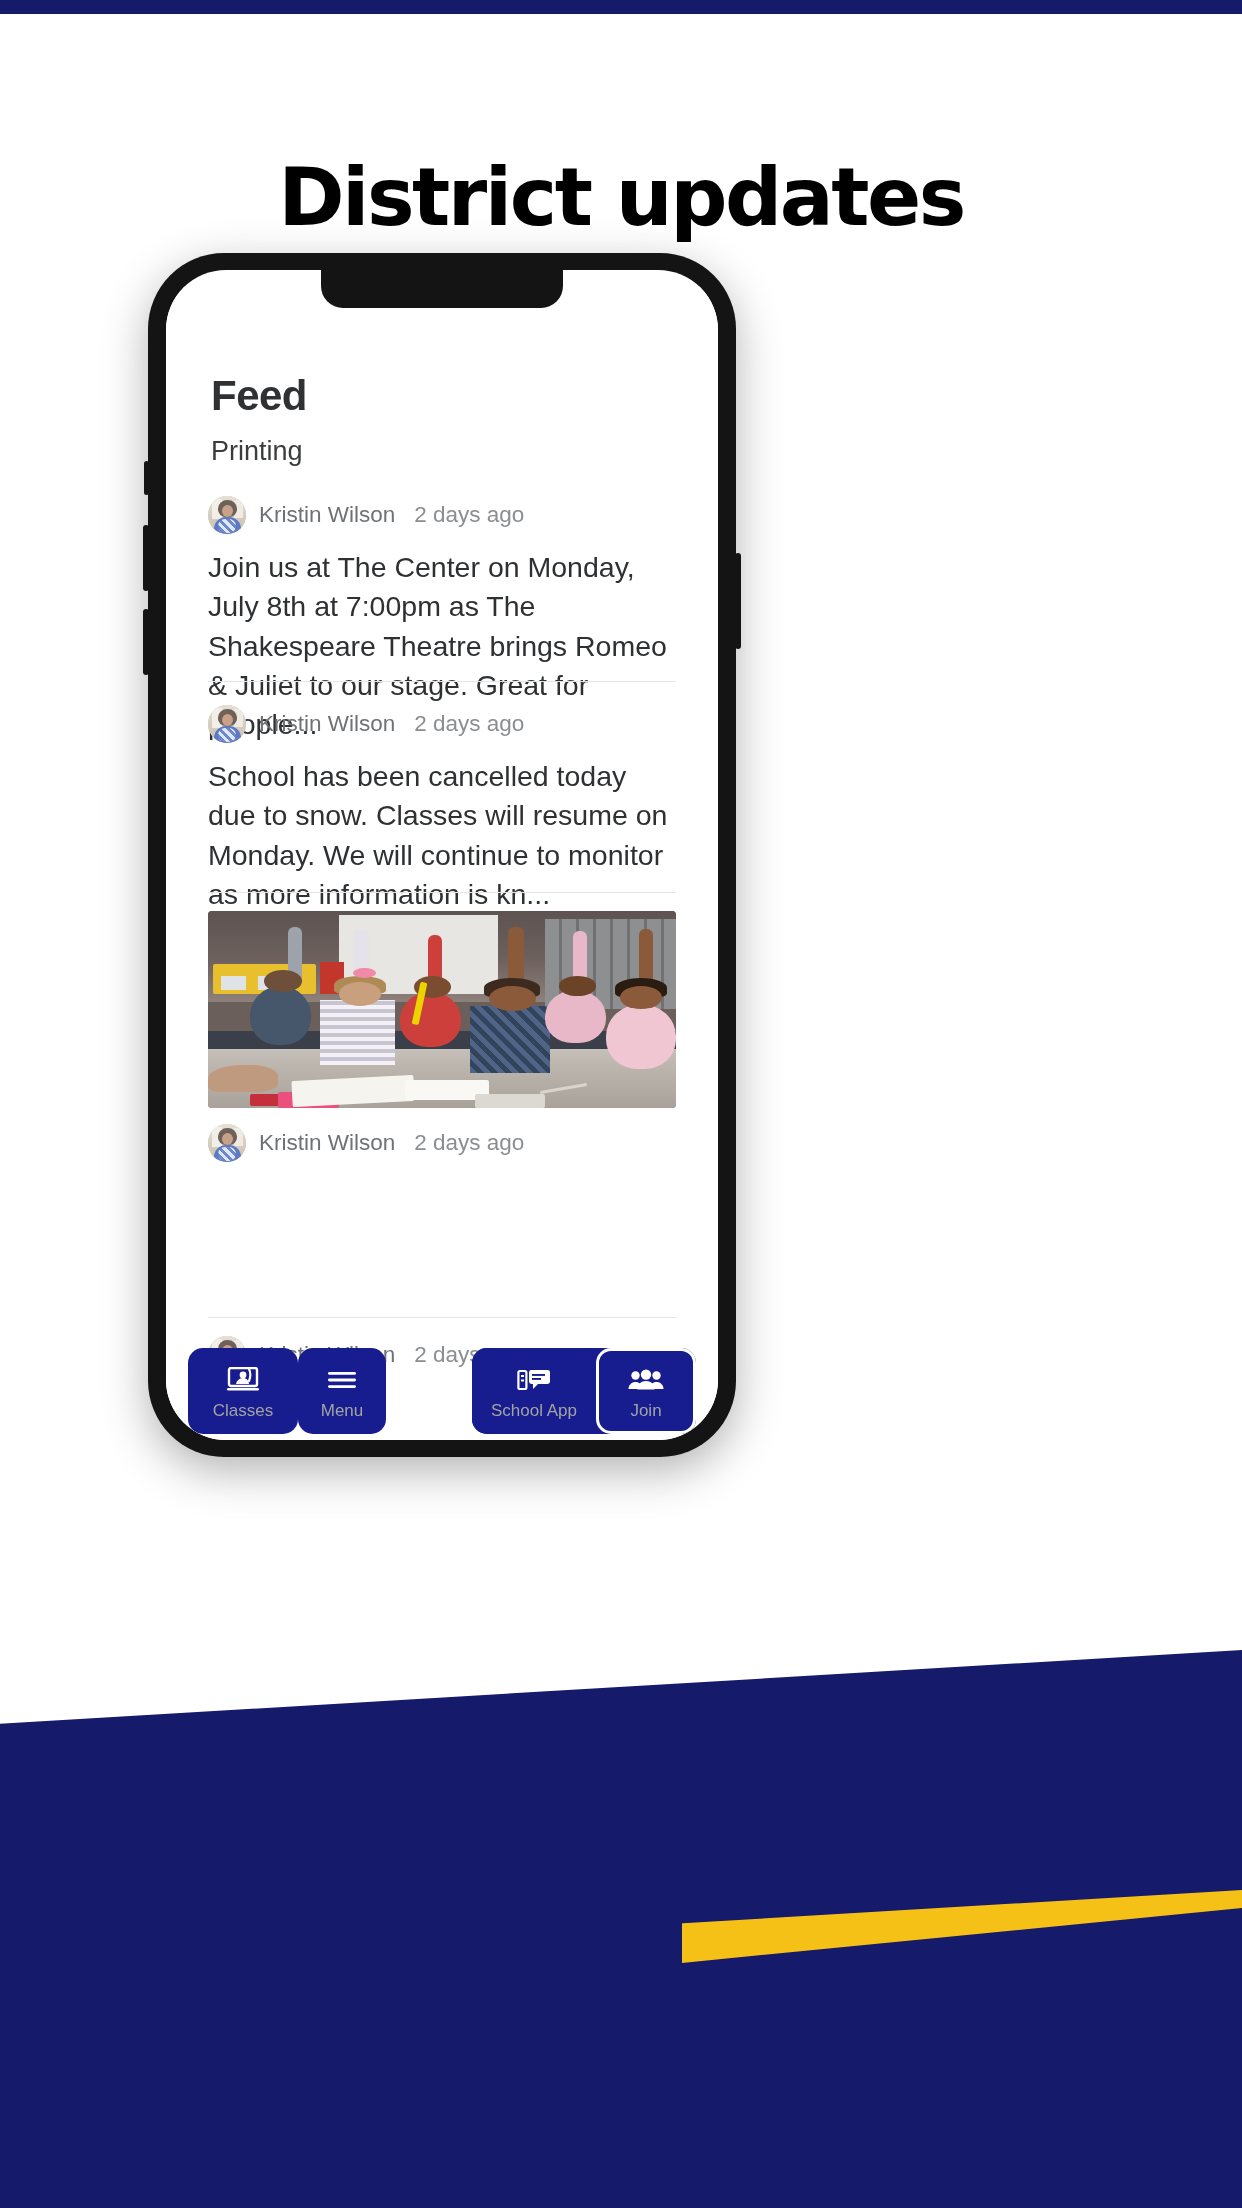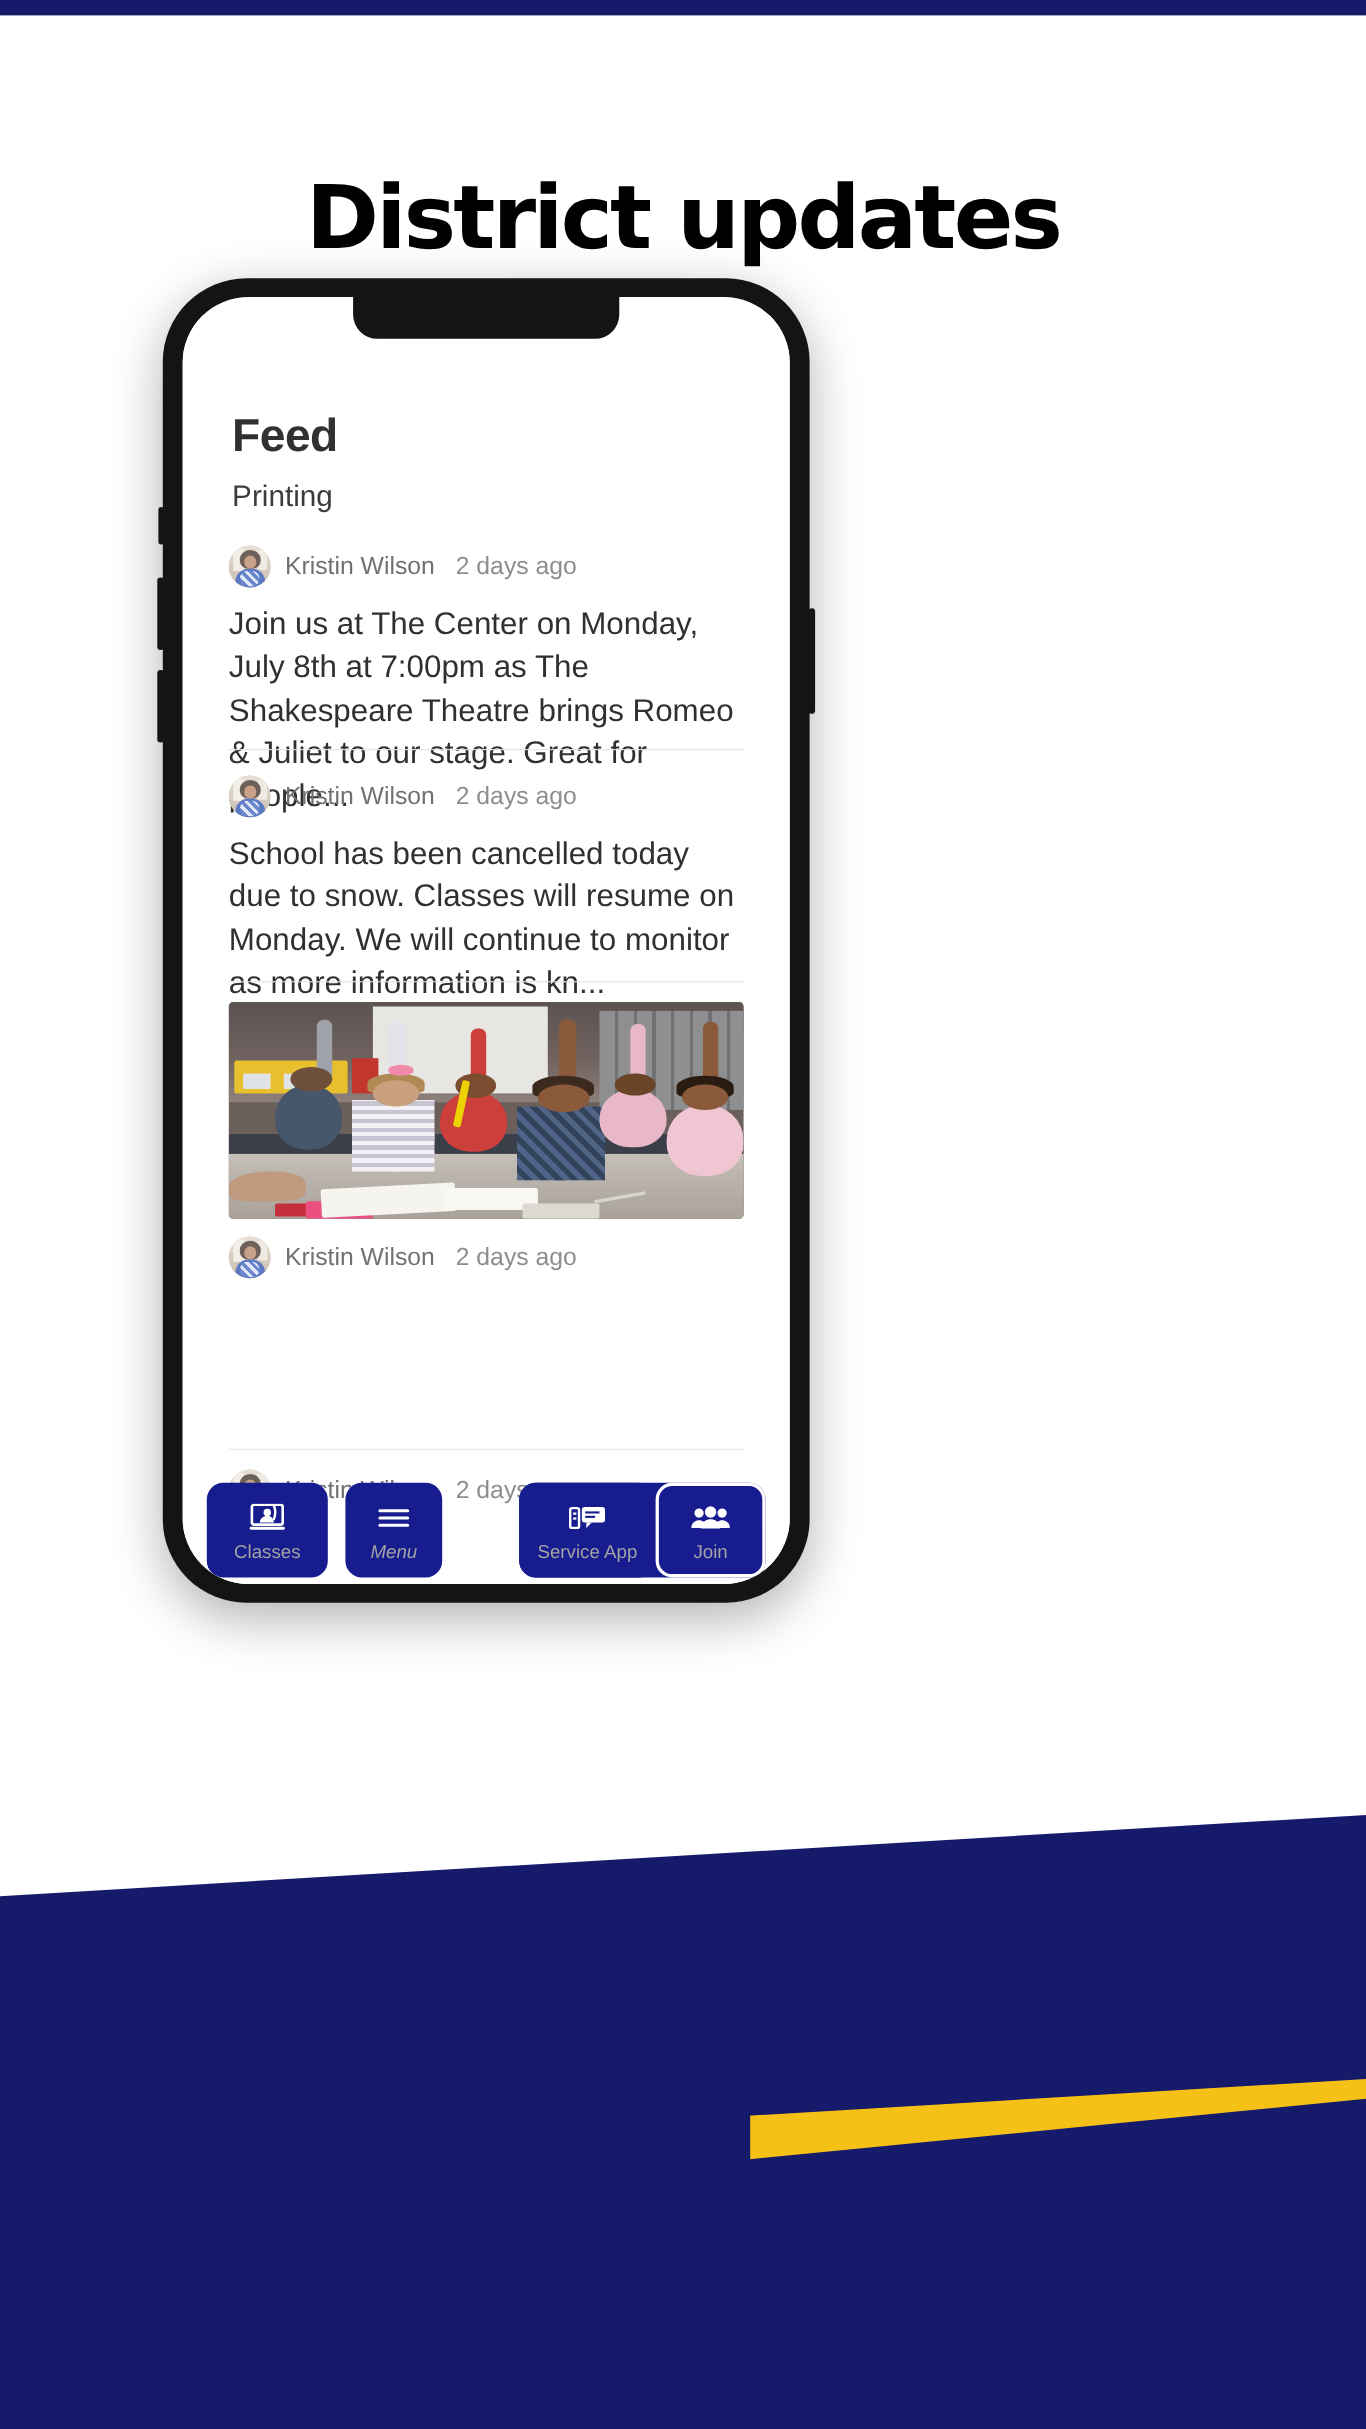--- a/index.html
+++ b/index.html
@@ -168,21 +168,21 @@
     padding:0 22px;box-sizing:border-box;
     display:flex;align-items:center;
     z-index:20;
   }
   .nav-btn{
     background:#171c8f;border-radius:15px;
     display:flex;flex-direction:column;align-items:center;justify-content:center;
     color:#a3a3a3;height:86px;box-sizing:border-box;
   }
   .nav-classes{width:110px;}
-  .nav-menu{width:88px;margin-left:16px;font-style:italic;}
+  .nav-menu{width:88px;margin-left:0;}
   .nav-group{
     margin-left:auto;display:flex;background:#171c8f;border-radius:15px;height:86px;
   }
   .nav-schoolapp{width:124px;}
   .nav-rooms{width:100px;border:3px solid #ffffff;border-radius:15px;box-sizing:border-box;}
   .nav-label{font-size:17px;margin-top:6px;line-height:1;}
   .nav-icon{height:32px;display:flex;align-items:center;justify-content:center;}
 
   
   .navy-block{position:absolute;left:0;bottom:0;width:1242px;height:400px;background:#151a6a;z-index:1;}
@@ -365,21 +365,21 @@
               <svg width="34" height="26" viewBox="0 0 34 26" aria-hidden="true">
                 <rect x="1.4" y="4" width="8" height="18" rx="1.6" fill="none" stroke="#ffffff" stroke-width="2.2"></rect>
                 <rect x="4" y="8" width="3" height="2" fill="#ffffff"></rect>
                 <rect x="4" y="12.5" width="3" height="2" fill="#ffffff"></rect>
                 <rect x="12" y="3" width="21" height="14" rx="2.4" fill="#ffffff"></rect>
                 <path d="M16 17l0 5 5-5z" fill="#ffffff"></path>
                 <rect x="15" y="7" width="13" height="1.9" fill="#171c8f"></rect>
                 <rect x="15" y="11" width="9" height="1.9" fill="#171c8f"></rect>
               </svg>
             </span>
-            <span class="nav-label">Service App</span>
+            <span class="nav-label">School App</span>
           </div>
 
           <div class="nav-btn nav-rooms">
             <span class="nav-icon">
               <svg width="36" height="22" viewBox="0 0 36 22" aria-hidden="true">
                 <circle cx="7.5" cy="6.5" r="4.2" fill="#ffffff"></circle>
                 <path d="M0.5 20c0-4.3 3.3-7 7-7s7 2.7 7 7z" fill="#ffffff"></path>
                 <circle cx="28.5" cy="6.5" r="4.2" fill="#ffffff"></circle>
                 <path d="M21.5 20c0-4.3 3.3-7 7-7s7 2.7 7 7z" fill="#ffffff"></path>
                 <circle cx="18" cy="5.6" r="5.2" fill="#ffffff"></circle>

